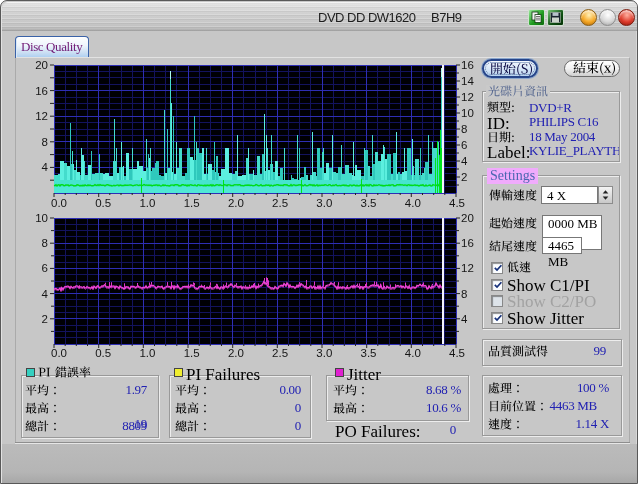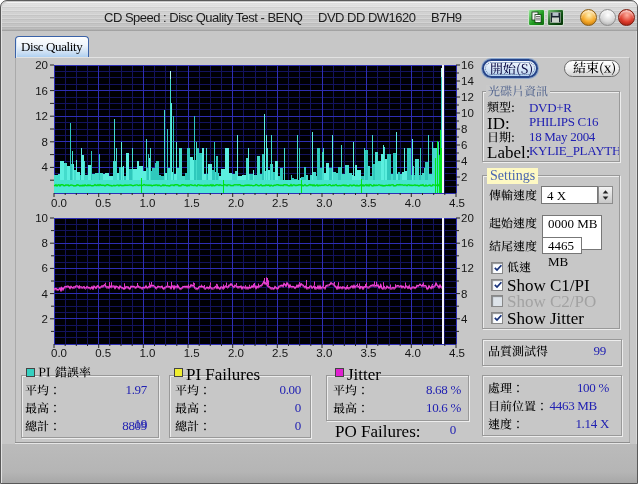--- a/index.html
+++ b/index.html
@@ -65,42 +65,41 @@
         <path id="g8655" d="M699 613Q699 613 714 603Q729 593 750 579Q771 565 788 552Q786 535 764 533L237 482L226 511L658 552ZM301 263Q326 180 361 130Q395 79 442 52Q489 25 552 16Q614 6 695 6Q718 6 754 6Q790 6 830 6Q870 6 907 6Q944 7 969 7V-6Q949 -9 938 -26Q927 -42 927 -64Q907 -64 876 -64Q845 -64 810 -64Q775 -64 743 -64Q712 -64 690 -64Q605 -64 541 -51Q476 -38 428 -3Q380 31 345 94Q311 157 287 257ZM419 394Q417 386 409 382Q402 378 383 378Q367 325 341 270Q315 216 280 167Q246 118 202 81L188 91Q220 130 245 184Q270 238 288 299Q306 359 316 414ZM737 319 775 359 848 295Q840 287 815 282V134Q815 127 817 124Q819 121 826 121H845Q850 121 855 121Q859 121 862 121Q866 122 869 123Q872 123 874 127Q878 134 884 152Q890 170 896 191H907L910 127Q924 121 928 115Q933 109 933 99Q933 79 912 70Q891 61 839 61H803Q778 61 765 67Q753 73 749 86Q745 99 745 119V319ZM454 309 496 350 570 284Q561 273 531 272Q505 183 457 114Q409 45 330 -3Q250 -51 129 -78L123 -62Q228 -28 298 24Q367 76 407 147Q446 218 464 309ZM497 309V280H308L320 309ZM787 319V290H631V319ZM544 603Q542 584 516 579V466Q516 456 522 453Q528 450 557 450H669Q702 450 730 450Q759 450 770 451Q777 452 784 452Q791 452 795 453Q800 454 807 455Q815 456 820 458H829L833 457Q853 452 861 446Q868 440 868 430Q868 413 852 404Q837 395 793 392Q748 389 662 389H543Q499 389 477 394Q454 400 447 415Q440 429 440 455V614ZM824 654 870 700 952 622Q946 617 937 615Q928 613 913 612Q894 590 863 563Q832 536 806 519L793 526Q800 543 809 567Q817 590 824 614Q832 638 835 654ZM602 329V354L685 319H672V269Q672 245 667 216Q662 187 646 156Q631 126 599 98Q567 69 514 47L504 61Q547 93 568 129Q589 164 596 200Q602 237 602 269V319ZM126 664V692L219 654H205V428Q205 370 201 304Q197 237 182 169Q168 100 138 35Q107 -29 53 -84L40 -74Q80 0 99 85Q117 170 121 257Q126 345 126 428V654ZM758 812Q758 812 768 804Q778 796 793 784Q808 772 825 759Q842 745 855 732Q852 716 829 716H485V746H705ZM883 654V625H160V654ZM557 829Q556 819 547 812Q539 805 520 802V638H440V840Z"></path>
         <path id="g7406" d="M391 189H800L850 255Q850 255 859 248Q868 240 882 228Q896 216 912 202Q927 189 940 176Q937 161 914 161H399ZM295 -16H836L888 54Q888 54 898 46Q908 38 923 26Q938 13 954 -2Q970 -16 983 -30Q982 -37 975 -41Q968 -45 957 -45H303ZM442 571H872V542H442ZM442 372H872V344H442ZM609 768H688V-34H609ZM831 768H821L863 814L953 745Q948 739 937 733Q925 728 910 724V327Q910 324 899 317Q888 311 873 305Q858 300 844 300H831ZM396 768V805L480 768H874V739H474V307Q474 303 465 296Q455 290 441 285Q426 280 408 280H396ZM38 737H255L304 802Q304 802 314 795Q324 787 338 775Q352 763 368 750Q384 736 396 723Q393 707 370 707H46ZM41 464H261L304 527Q304 527 317 514Q331 502 349 484Q367 467 381 451Q377 435 355 435H49ZM26 113Q56 120 112 137Q169 155 240 178Q312 202 387 228L392 214Q338 184 262 139Q187 95 86 42Q81 23 64 16ZM161 737H240V150L161 123Z"></path>
         <path id="g76ee" d="M191 762V802L281 762H790V733H274V-48Q274 -53 265 -61Q256 -69 241 -74Q225 -80 206 -80H191ZM732 762H721L766 814L864 737Q858 730 846 724Q834 718 817 715V-44Q816 -48 805 -55Q793 -63 776 -68Q759 -74 744 -74H732ZM231 523H779V495H231ZM231 281H779V252H231ZM231 34H779V5H231Z"></path>
         <path id="g524d" d="M414 522V493H169V522ZM127 532V559L218 522H204V284Q204 237 200 187Q196 138 181 90Q167 42 136 -2Q106 -46 53 -82L40 -72Q81 -23 99 35Q117 93 122 156Q127 219 127 284V522ZM423 212V183H163V212ZM423 371V342H163V371ZM251 838Q309 825 344 805Q379 784 395 761Q410 738 411 716Q412 695 401 681Q391 667 373 664Q356 662 335 676Q331 703 316 731Q302 760 282 786Q262 812 241 830ZM783 806Q780 798 771 793Q762 787 744 788Q725 764 697 736Q669 709 639 682Q608 654 578 632H560Q578 661 597 697Q615 734 632 772Q649 810 660 841ZM902 548Q901 538 892 531Q884 524 867 522V23Q867 -7 859 -28Q851 -50 827 -63Q802 -76 750 -81Q748 -64 743 -50Q738 -37 727 -27Q715 -18 695 -11Q675 -4 640 0V15Q640 15 656 14Q673 13 695 11Q718 10 738 9Q759 8 766 8Q780 8 784 12Q789 17 789 28V560ZM372 522 410 568 502 498Q498 493 486 487Q474 481 459 479V23Q459 -6 452 -26Q445 -47 424 -60Q403 -72 357 -76Q356 -58 353 -45Q349 -32 341 -23Q333 -15 318 -8Q304 -1 278 3V17Q278 17 288 17Q299 16 314 15Q329 14 343 13Q357 12 364 12Q375 12 379 17Q382 22 382 31V522ZM694 520Q693 510 685 503Q677 495 657 493V109Q657 106 648 100Q639 95 625 91Q611 87 596 87H582V532ZM864 720Q864 720 874 713Q884 705 900 692Q915 680 933 665Q950 651 964 638Q960 622 937 622H46L38 651H808Z"></path>
         <path id="g4f4d" d="M371 802Q368 793 359 788Q349 782 332 782Q296 687 250 602Q203 517 149 445Q95 374 35 319L21 329Q65 390 107 473Q150 555 187 650Q223 745 249 841ZM277 557Q275 550 267 545Q260 540 246 538V-55Q246 -58 236 -64Q226 -71 211 -76Q197 -81 181 -81H166V542L200 586ZM519 840Q578 818 613 791Q648 764 663 736Q678 708 678 684Q678 660 666 645Q655 630 637 629Q618 627 598 644Q596 676 582 711Q568 745 549 777Q529 809 508 833ZM877 502Q875 492 866 486Q857 479 840 478Q820 410 791 326Q761 241 725 155Q689 68 649 -7H631Q649 52 666 121Q683 190 699 262Q714 334 727 403Q740 472 749 532ZM395 515Q459 444 495 379Q530 313 544 258Q558 203 556 162Q554 120 541 97Q529 73 511 71Q494 69 478 92Q475 131 470 183Q464 234 453 291Q442 348 425 404Q407 461 381 508ZM870 78Q870 78 880 70Q890 62 905 50Q921 37 938 23Q955 8 969 -5Q965 -21 942 -21H286L278 8H814ZM849 677Q849 677 859 670Q869 662 884 650Q899 637 916 624Q932 610 946 597Q944 589 937 585Q930 581 919 581H316L308 610H795Z"></path>
         <path id="g7f6e" d="M220 464 310 427H703L743 478L841 407Q836 399 826 395Q815 391 796 388V-24H714V398H299V-24H220V427ZM868 52Q868 52 878 45Q888 37 903 26Q918 14 935 0Q952 -14 966 -26Q965 -34 958 -38Q951 -42 940 -42H51L42 -13H815ZM572 582Q568 560 535 557Q527 534 516 506Q505 478 493 451Q482 424 473 403H424Q428 428 432 462Q437 496 442 533Q446 570 449 600ZM752 102V73H260V102ZM752 209V180H260V209ZM752 314V285H260V314ZM854 594Q854 594 871 582Q887 569 910 552Q932 534 950 518Q947 502 923 502H64L55 531H802ZM649 786V623H576V786ZM435 786V623H361V786ZM783 786 824 830 913 763Q908 757 897 752Q885 746 871 743V592Q871 588 860 583Q849 577 834 573Q819 568 805 568H793V786ZM224 583Q224 579 214 574Q204 568 189 563Q174 559 158 559H147V786V823L232 786H831V757H224ZM831 640V611H187V640Z"></path>
       </defs>
     </svg>
     <div style="position:absolute;left:1px;top:1px;width:636px;height:29px;background:linear-gradient(180deg,#f4f4f4 0,#dedede 3px,#d6d6d6 8px,#cecece 14px,#c6c6c6 22px,#bcbcbc 27px,#9a9a9a 29px);border-radius:6px 6px 0 0;"></div>
     <div style="position:absolute;left:1px;top:1px;width:636px;height:28px;border-radius:6px 6px 0 0;background:repeating-linear-gradient(180deg,rgba(255,255,255,.22) 0 1px,rgba(0,0,0,0.05) 1px 2px,rgba(255,255,255,0) 2px 4px);"></div>
-    <div style="position:absolute;left:103px;top:9px;width:220px;font-size:13px;letter-spacing:-0.5px;color:#1c1c1c;">CD Speed : Disc Quality Test - BENQ</div>
     <div style="position:absolute;left:317px;top:9px;font-size:13px;letter-spacing:-0.5px;color:#1c1c1c;">DVD DD DW1620</div>
     <div style="position:absolute;left:430px;top:9px;font-size:13px;letter-spacing:-0.5px;color:#1c1c1c;">B7H9</div>
     <div style="position:absolute;left:527px;top:8px;width:17px;height:17px;border:1px solid #cfe2cf;border-radius:2px;background:linear-gradient(135deg,#9ce89c 0%,#1f9c1f 55%,#0d6b0d 100%);">
       <svg width="15" height="15" viewBox="0 0 15 15">
         <rect x="3" y="2" width="6" height="8" fill="#f2f2f2" stroke="#123a12" stroke-width="0.8"></rect>
         <rect x="6" y="4.6" width="6" height="8" fill="#fff" stroke="#123a12" stroke-width="0.8"></rect>
         <path d="M7 6.5H11M7 8.2H11M7 9.9H11" stroke="#333" stroke-width="0.7"></path>
       </svg>
     </div>
     <div style="position:absolute;left:546px;top:8px;width:17px;height:17px;border:1px solid #cfe2cf;border-radius:2px;background:linear-gradient(135deg,#77c877 0%,#0f4f12 60%,#063006 100%);">
       <svg width="15" height="15" viewBox="0 0 15 15">
         <rect x="2.5" y="2.5" width="10" height="10" fill="#1a2430" stroke="#8aa08a" stroke-width="0.8"></rect>
         <rect x="4.5" y="2.5" width="6" height="3.4" fill="#b8c2cc"></rect>
         <rect x="4" y="7.5" width="7" height="5" fill="#ccd4cc"></rect>
       </svg>
     </div>
     <div style="position:absolute;left:579px;top:8px;width:17px;height:17px;border-radius:50%;background:radial-gradient(circle at 8px 5px,#fff0b8 0%,#f5a623 55%,#9c5a06 100%);border:1px solid #8a5f18;box-shadow:inset 0 2px 2px rgba(255,255,255,.65);"></div>
     <div style="position:absolute;left:598px;top:8px;width:17px;height:17px;border-radius:50%;background:radial-gradient(circle at 8px 5px,#ffffff 0%,#d6d6d6 55%,#969696 100%);border:1px solid #8f8f8f;box-shadow:inset 0 2px 2px rgba(255,255,255,.65);"></div>
     <div style="position:absolute;left:617px;top:8px;width:17px;height:17px;border-radius:50%;background:radial-gradient(circle at 8px 5px,#ffb0a0 0%,#dd3a2a 55%,#801204 100%);border:1px solid #7c1a0c;box-shadow:inset 0 2px 2px rgba(255,255,255,.65);"></div>
     <div style="position:absolute;left:14px;top:35px;width:74px;height:22px;border:1px solid #3a62a8;border-bottom:none;border-radius:4px 4px 0 0;background:linear-gradient(180deg,#fdfeff 0,#eef5fc 40%,#cadef3 75%,#a9cdf0 100%);box-shadow:inset 0 1px 0 #fff,inset 1px 0 0 #d8e8f8;"></div>
-    <div class="ser" style="position:absolute;left:20px;top:37.5px;font-size:13px;letter-spacing:-0.4px;color:#000000;">Disc Quality</div>
+    <div class="ser" style="position:absolute;left:20px;top:37.5px;font-size:13px;letter-spacing:-0.4px;color:#701a75;">Disc Quality</div>
     <div style="position:absolute;left:14px;top:57px;width:1px;height:384px;background:#aaa;"></div>
     <div style="position:absolute;left:628px;top:57px;width:1px;height:384px;background:#aaa;"></div>
     <div style="position:absolute;left:15px;top:56px;width:613px;height:1px;background:#e2e2e2;"></div>
     <div style="position:absolute;left:14px;top:441px;width:615px;height:1px;background:#8e8e8e;"></div>
     <div style="position:absolute;left:14px;top:442px;width:615px;height:1px;background:#e6e6e6;"></div>
     <div style="position:absolute;left:1px;top:443px;width:636px;height:40px;background:linear-gradient(180deg,#bbb 0,#b5b5b5 70%,#a6a6a6 100%);"></div>
     <div style="position:absolute;left:0;top:0;width:638px;height:484px;">
       <svg id="charts" width="638" height="484" viewBox="0 0 638 484">
 <g shape-rendering="crispEdges">
 <rect x="53" y="64" width="402" height="128" fill="#000004"></rect>
@@ -535,21 +534,21 @@
           <use href="#g003a" x="2000"></use>
         </g>
       </svg>
     </div>
     <div class="ser" style="position:absolute;left:486px;top:141.5px;">Label:</div>
     <div class="val" style="position:absolute;left:528px;top:98.5px;">DVD+R</div>
     <div class="val" style="position:absolute;left:528px;top:113px;">PHILIPS C16</div>
     <div class="val" style="position:absolute;left:528px;top:127.5px;">18 May 2004</div>
     <div class="val" style="position:absolute;left:528px;top:141.5px;width:90px;overflow:hidden;white-space:nowrap;">KYLIE_PLAYTHI</div>
     <div class="etch" style="position:absolute;left:481px;top:174px;width:138px;height:154px;"></div>
-    <div class="ser" style="position:absolute;left:486px;top:167px;font-size:14px;color:#4a66b0;padding:0 3px;background:#fef9c3;">Settings</div>
+    <div class="ser" style="position:absolute;left:486px;top:167px;font-size:14px;color:#4a66b0;padding:0 3px;background:#f0abfc;">Settings</div>
     <div style="position:absolute;left:488px;top:188px;">
       <svg width="48.0" height="13.2" style="overflow:visible" viewBox="0 0 48.0 13.2">
         <g transform="translate(0,10.56) scale(0.012000,-0.012000)" fill="#000000">
           <use href="#g50b3" x="0"></use>
           <use href="#g8f38" x="1000"></use>
           <use href="#g901f" x="2000"></use>
           <use href="#g5ea6" x="3000"></use>
         </g>
       </svg>
     </div>

